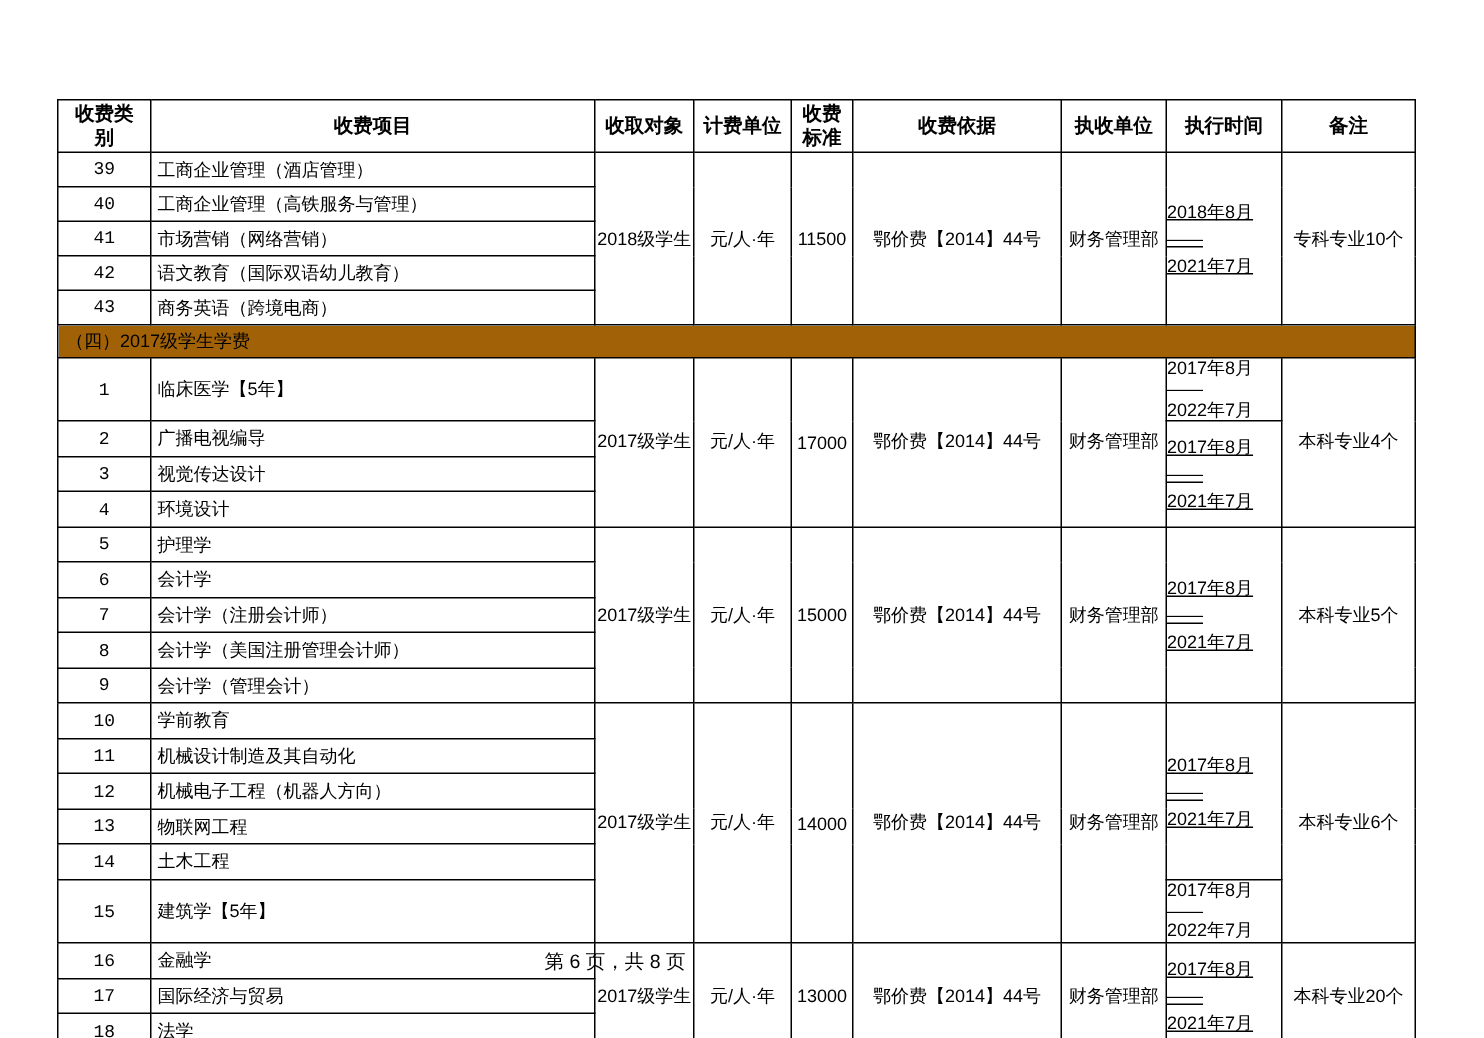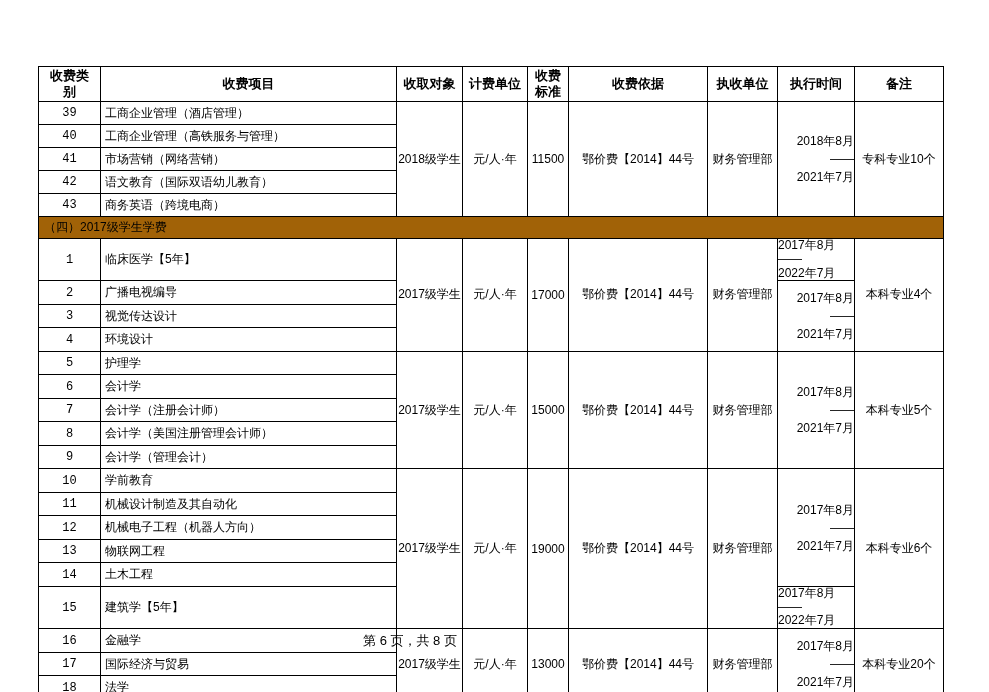--- a/index.html
+++ b/index.html
@@ -26,21 +26,21 @@
   tr.hdr th {
     font-weight: bold; font-size: 13px; text-align: center;
     white-space: pre-line; line-height: 1.25; background: #fff;
   }
   tr.r { height: 23px; }
   tr.r2017 { height: 23.5px; }
   td.num { text-align: center; font-size: 11px; font-family: Liberation Mono, monospace; }
   td.item { text-align: left; padding-left: 4px; }
   td.c { text-align: center; }
   td.std { text-align: center; font-size: 11px; }
-  td.period { text-align: right; white-space: pre-line; line-height: 1.5; }
+  td.period { text-align: left; white-space: pre-line; line-height: 1.5; text-decoration: underline; }
   td.period-small {
     text-align: left; white-space: pre-line;
     font-size: 9px; line-height: 1.15;
   }
   tr.section { height: 22px; }
   tr.section td {
     background: #a16207; text-align: left; padding-left: 5px; font-size: 12px;
   }
   .footer {
     position: absolute; left: 0; top: 632px; width: 820px;
@@ -169,21 +169,21 @@
     <tr class="r2017">
       <td class="num">9</td>
       <td class="item">会计学（管理会计）</td>
     </tr>
 
     <tr class="r2017">
       <td class="num">10</td>
       <td class="item">学前教育</td>
       <td class="c" rowspan="6">2017级学生</td>
       <td class="c" rowspan="6">元/人·年</td>
-      <td class="std" rowspan="6">19000</td>
+      <td class="std" rowspan="6">14000</td>
       <td class="c" rowspan="6">鄂价费【2014】44号</td>
       <td class="c" rowspan="6">财务管理部</td>
       <td class="period" rowspan="5">2017年8月
 ——
 2021年7月</td>
       <td class="c" rowspan="6">本科专业6个</td>
     </tr>
     <tr class="r2017">
       <td class="num">11</td>
       <td class="item">机械设计制造及其自动化</td>

